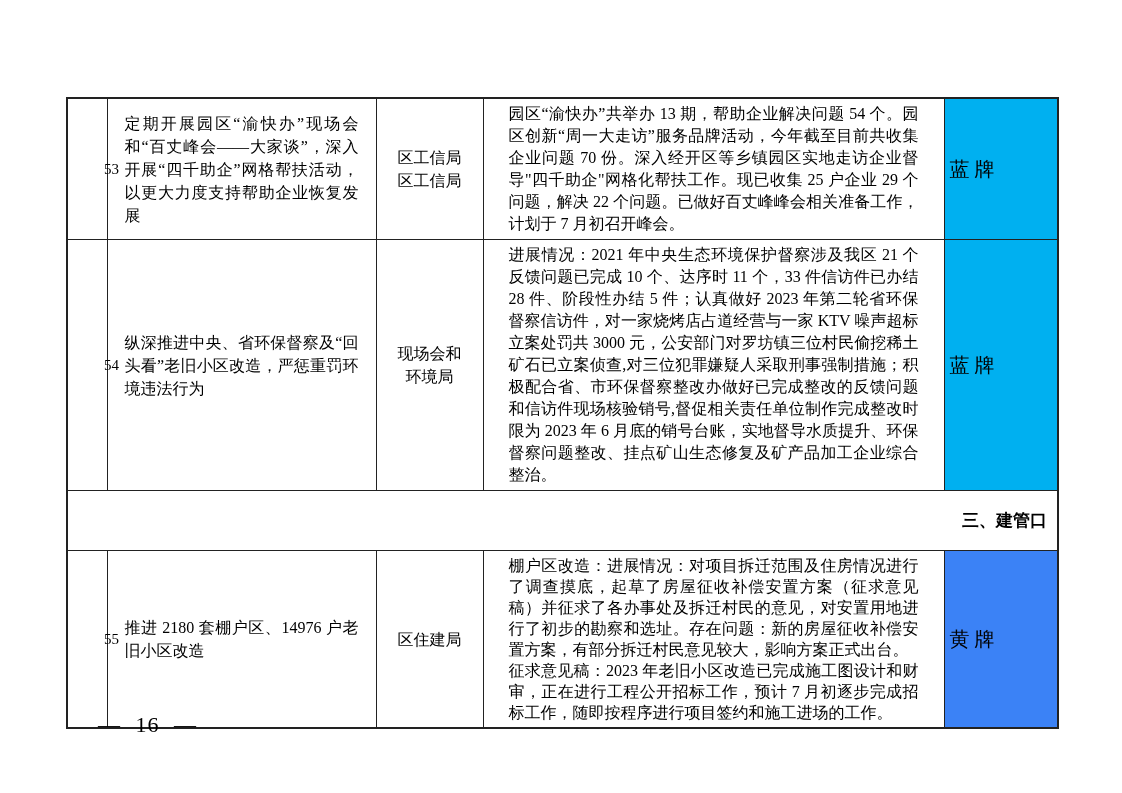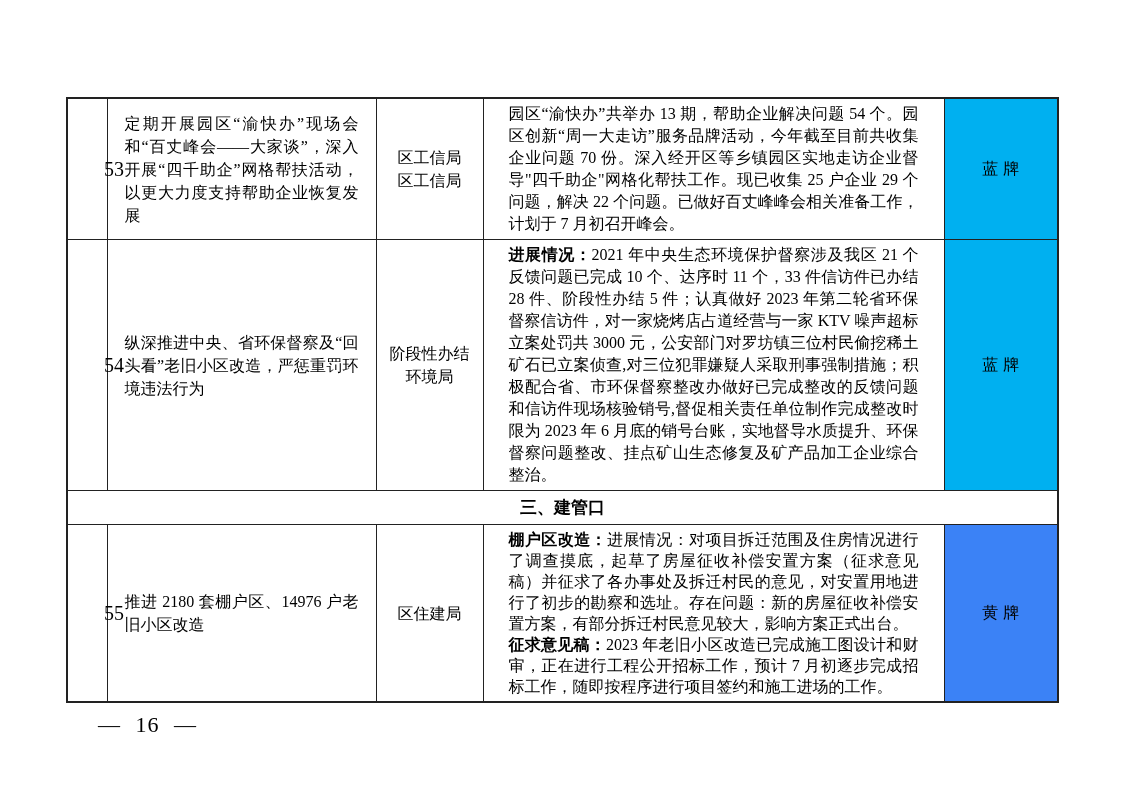--- a/index.html
+++ b/index.html
@@ -26,45 +26,45 @@
   tr.r-header { height: 40px; }
   .progress-table th {
     font-family: "Liberation Sans", "DejaVu Sans", sans-serif;
     font-weight: bold;
     font-size: 17px;
     text-align: center;
     padding: 2px;
   }
   .seq-head-label { display: inline-block; max-width: 1.15em; line-height: 1.1; }
   
-  .cell-seq { text-align: center; font-size: 20px; padding-left: 36px; }
+  .cell-seq { text-align: center; font-size: 15px; padding-left: 36px; }
   .cell-content {
     font-size: 16px; line-height: 23px;
     text-align: justify; text-justify: inter-ideograph;
     padding: 4px 17px;
   }
   .cell-lead { text-align: center; font-size: 16px; line-height: 23px; padding: 2px 4px; }
   .cell-progress {
     font-size: 16px; line-height: 22px;
     text-align: justify; text-justify: inter-ideograph;
     padding: 4px 25px;
     vertical-align: middle;
   }
   tr.r-55 .cell-progress { line-height: 21px; }
-  .cell-card { text-align: center; font-size: 16px; }
+  .cell-card { text-align: left; font-size: 20px; }
   .card-label { letter-spacing: 5px; padding-left: 5px; }
-  .seg-bold { font-weight: bold; font-family: "Liberation Sans", "DejaVu Sans", sans-serif; margin-top: 48px; }
+  .seg-bold { font-weight: normal; font-family: "Liberation Sans", "DejaVu Sans", sans-serif; margin-top: 48px; }
   tr.r-53 { height: 119px; }
   tr.r-54 { height: 225px; }
   tr.r-sec { height: 34px; }
   tr.r-55 { height: 169px; }
   .section-cell {
     font-family: "Liberation Sans", "DejaVu Sans", sans-serif;
     font-weight: bold; font-size: 17px;
-    text-align: center; padding: 5px 10px;
+    text-align: right; padding: 18px 10px;
   }
   .page-number {
     position: absolute;
     left: 98px; top: 712px;
     font-size: 22px;
     letter-spacing: 1px;
     word-spacing: 8px;
   }
 </style>
 </head>
@@ -91,21 +91,21 @@
       <td class="cell-progress">园区“渝快办”共举办 13 期，帮助企业解决问题 54 个。园区创新“周一大走访”服务品牌活动，今年截至目前共收集企业问题 70 份。深入经开区等乡镇园区实地走访企业督导"四千助企"网格化帮扶工作。现已收集 25 户企业 29 个问题，解决 22 个问题。已做好百丈峰峰会相关准备工作，计划于 7 月初召开峰会。</td>
       <td class="cell-card" style="background-color: rgb(0, 176, 240);">
         <span class="card-label">蓝牌</span>
       </td>
     </tr>
 
     <tr class="r-54">
       <td class="cell-seq">54</td>
       <td class="cell-content">纵深推进中央、省环保督察及“回头看”老旧小区改造，严惩重罚环境违法行为</td>
       <td class="cell-lead">
-        <span>阶段性办结</span><br>
+        <span>现场会和</span><br>
         <span>环境局</span>
       </td>
       <td class="cell-progress">
         <span class="seg-bold">进展情况：</span><span>2021 年中央生态环境保护督察涉及我区 21 个反馈问题已完成 10 个、达序时 11 个，33 件信访件已办结 28 件、阶段性办结 5 件；认真做好 2023 年第二轮省环保督察信访件，对一家烧烤店占道经营与一家 KTV 噪声超标立案处罚共 3000 元，公安部门对罗坊镇三位村民偷挖稀土矿石已立案侦查,对三位犯罪嫌疑人采取刑事强制措施；积极配合省、市环保督察整改办做好已完成整改的反馈问题和信访件现场核验销号,督促相关责任单位制作完成整改时限为 2023 年 6 月底的销号台账，实地督导水质提升、环保督察问题整改、挂点矿山生态修复及矿产品加工企业综合整治。</span>
       </td>
       <td class="cell-card" style="background-color: rgb(0, 176, 240);">
         <span class="card-label">蓝牌</span>
       </td>
     </tr>
 

